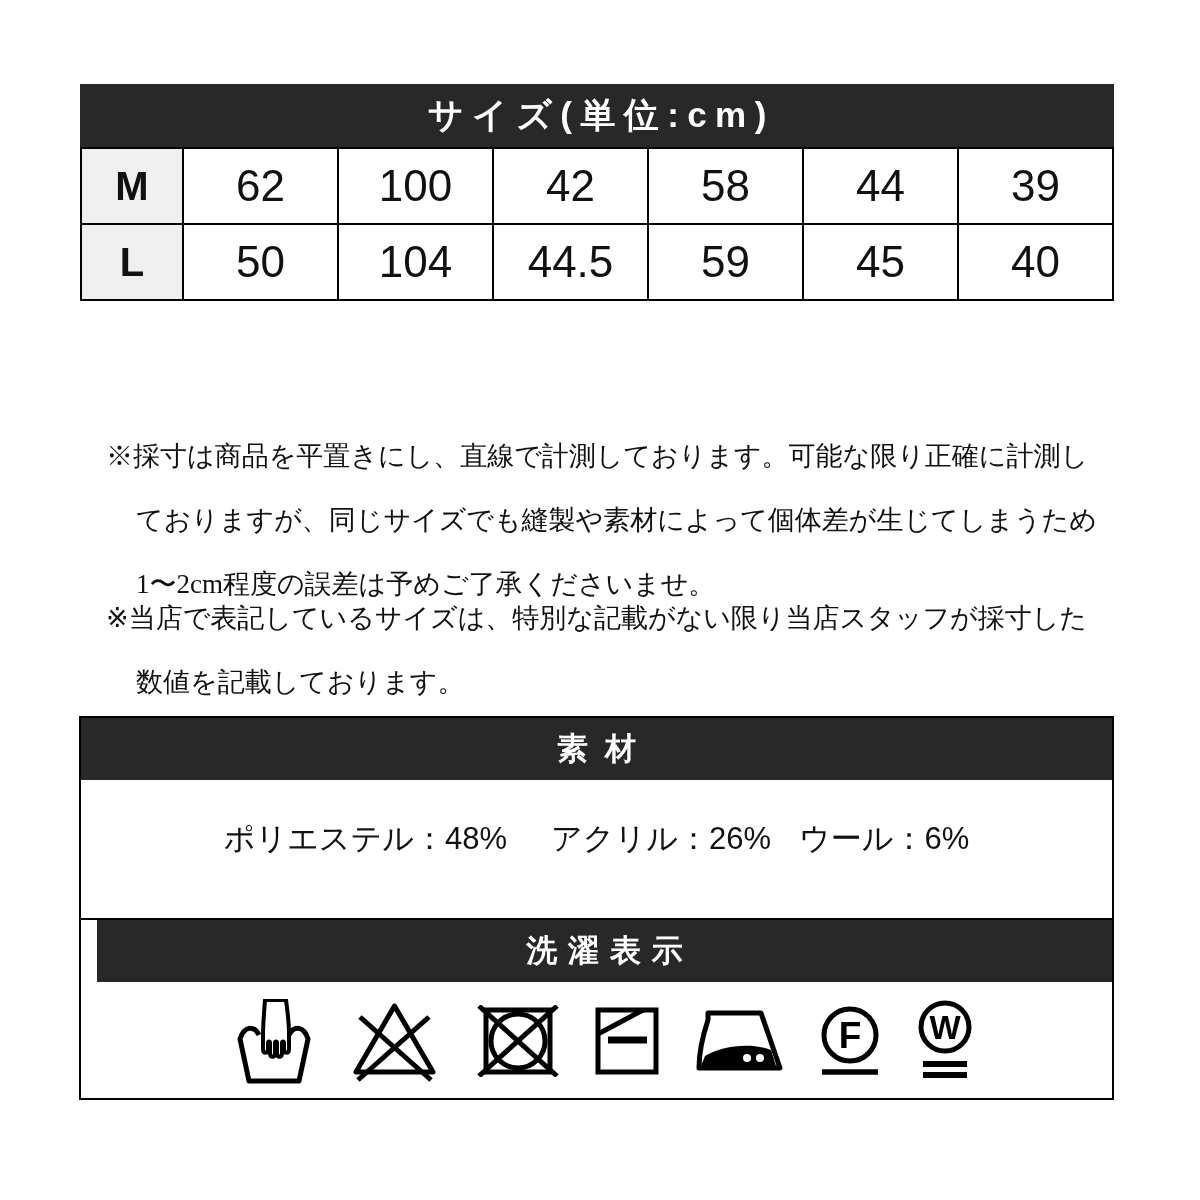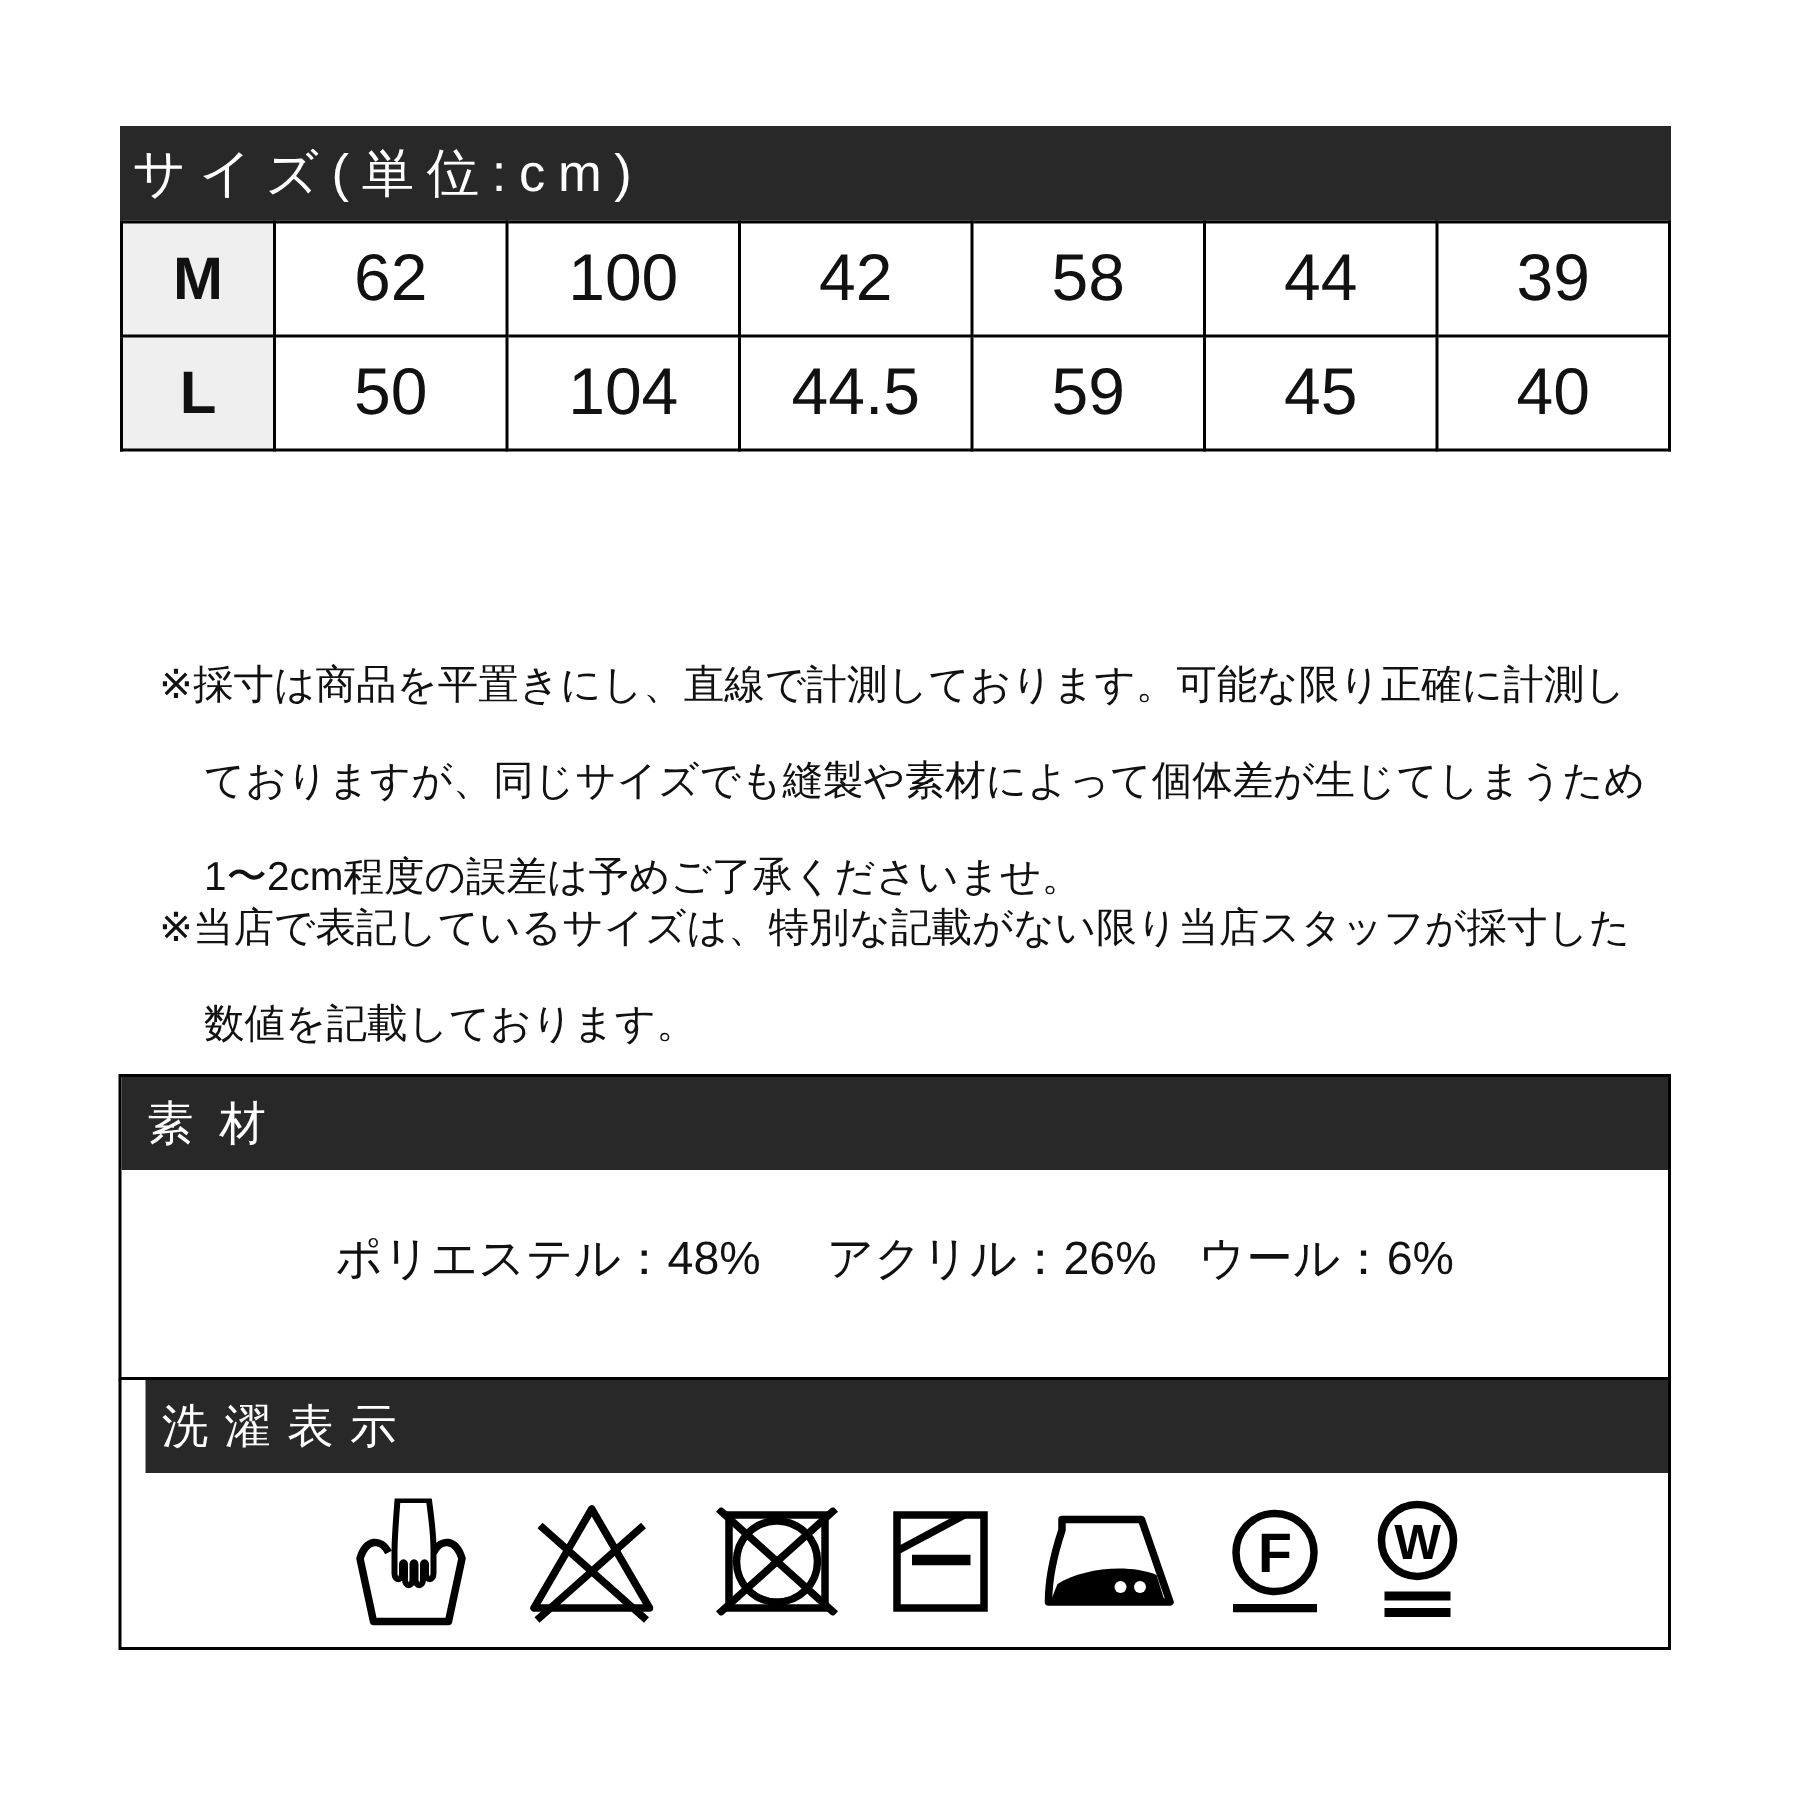--- a/index.html
+++ b/index.html
@@ -3,41 +3,41 @@
 <meta charset="utf-8">
 <style>
   html,body{margin:0;padding:0;}
   body{
     width:1200px;height:1200px;position:relative;background:#ffffff;
     font-family:"Liberation Sans","DejaVu Sans",sans-serif;color:#111;
     overflow:hidden;
   }
   
   .bar{
-    background:#282828;color:#ffffff;font-weight:400;
-    display:flex;align-items:center;
+    background:#282828;color:#ffffff;font-weight:700;
+    display:flex;align-items:center;justify-content:center;
   }
   
   .size-section{position:absolute;left:80px;top:84px;width:1034px;}
   .size-section .bar{height:63px;font-size:35px;letter-spacing:.24em;text-indent:.24em;}
   table.size-table{
     border-collapse:collapse;table-layout:fixed;width:1034px;
   }
   table.size-table th,table.size-table td{
     border:2px solid #000;text-align:center;vertical-align:middle;padding:0;
   }
   table.size-table col.c-label{width:102px;}
   tr.head-row{height:93px;}
   tr.head-row th{background:#efefef;font-size:31px;font-weight:700;}
   tr.data-row{height:76px;}
   tr.data-row th{background:#efefef;font-size:40px;font-weight:700;}
   tr.data-row td{background:#ffffff;font-size:44px;font-weight:400;font-stretch:condensed;}
   
   .note{position:absolute;left:106px;width:1010px;font-size:27px;line-height:44px;color:#111;}
-  .note-1{top:434px;}
+  .note-1{top:434px;font-family:Liberation Serif, serif;}
   .note-2{top:596px;}
   .note-line.rest{padding-left:30px;margin-top:20px;}
   
   .boxed{position:absolute;left:79px;width:1035px;border:2px solid #000;box-sizing:border-box;background:#fff;}
   .material-section{top:716px;height:205px;}
   .care-section{top:918px;height:182px;padding-left:16px;}
   .boxed .bar{height:62px;font-size:31px;}
   .material-section .bar{letter-spacing:.55em;text-indent:.55em;}
   .care-section .bar{letter-spacing:.35em;text-indent:.35em;}
   .material-body{

